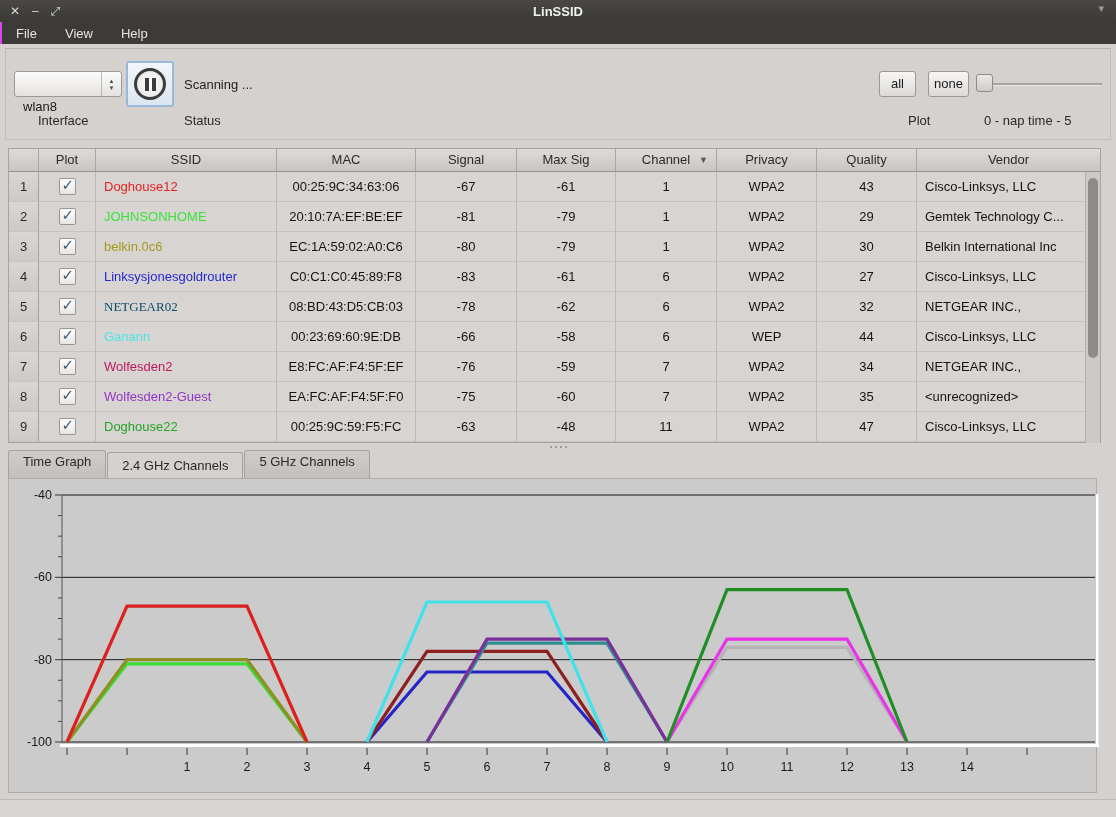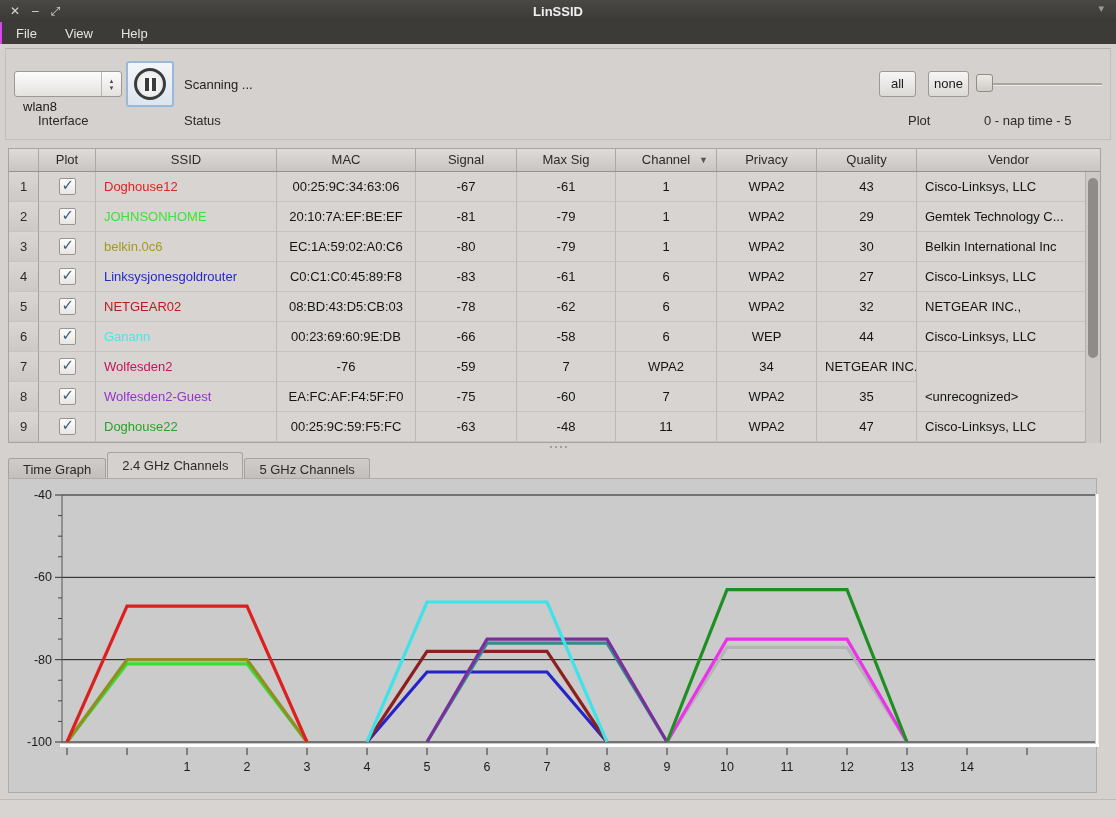--- a/index.html
+++ b/index.html
@@ -65,21 +65,21 @@
   .checkbox { width:17px; height:17px; border:1px solid #999591; border-radius:2px;
     background:linear-gradient(#ffffff,#e8e6e3); position:relative; }
   .checkbox span { position:absolute; left:2px; top:-3px; font-size:15px; font-weight:bold; color:#3c5a78; }
   .vscroll { position:absolute; right:0; top:23px; width:15px; height:271px; background:#cdc9c6; border-left:1px solid #b5b1ae; }
   .vscroll-thumb { position:absolute; left:2px; top:6px; width:10px; height:180px; background:#8e8b88; border-radius:5px; }
   .grip { left:543px; top:444px; width:30px; height:6px; display:flex; gap:3px; align-items:center; justify-content:center; }
   .grip i { width:2px; height:2px; background:#8e8b88; border-radius:50%; display:block; }
 
   
   .tabbar { left:8px; top:452px; width:1093px; height:26px; display:flex; align-items:flex-end; }
-  .tab { font-size:13px; color:#2a2a2a; padding:0 14px; height:20px; line-height:21px;
+  .tab { font-size:13px; color:#2a2a2a; padding:0 14px; height:28px; line-height:21px;
     background:linear-gradient(#cfccc9,#c2bfbc); border:1px solid #a5a29f; border-bottom:none;
     border-radius:3px 3px 0 0; margin-right:1px; }
   .tab.active { height:26px; line-height:25px; background:#d5d1ce; position:relative; z-index:2; }
 
   
   .chart-panel { left:8px; top:478px; width:1089px; height:315px; background:#cbcbcb;
     border:1px solid #b0aca9; }
   .chart-panel svg { display:block; }
 
   .statusbar { left:0; top:799px; width:1116px; height:18px; background:#d8d4d1; border-top:1px solid #bebab7; }
@@ -211,21 +211,21 @@
         <div class="td">27</div>
         <div class="td left">Cisco-Linksys, LLC</div>
       </div>
       <div class="trow">
         <div class="td numcol">5</div>
         <div class="td">
           <div class="checkbox">
             <span>✓</span>
           </div>
         </div>
-        <div class="td left" style="color: #b91c1c;">NETGEAR02</div>
+        <div class="td left" style="color: #0c4a6e; font-family: Liberation Serif, serif;">NETGEAR02</div>
         <div class="td">08:BD:43:D5:CB:03</div>
         <div class="td">-78</div>
         <div class="td">-62</div>
         <div class="td">6</div>
         <div class="td">WPA2</div>
         <div class="td">32</div>
         <div class="td left">NETGEAR INC.,</div>
       </div>
       <div class="trow">
         <div class="td numcol">6</div>
@@ -244,20 +244,21 @@
         <div class="td left">Cisco-Linksys, LLC</div>
       </div>
       <div class="trow">
         <div class="td numcol">7</div>
         <div class="td">
           <div class="checkbox">
             <span>✓</span>
           </div>
         </div>
         <div class="td left" style="color: #be185d;">Wolfesden2</div>
+        <div class="td">E8:FC:AF:F4:5F:EF</div>
         <div class="td">-76</div>
         <div class="td">-59</div>
         <div class="td">7</div>
         <div class="td">WPA2</div>
         <div class="td">34</div>
         <div class="td left">NETGEAR INC.,</div>
       </div>
       <div class="trow">
         <div class="td numcol">8</div>
         <div class="td">

